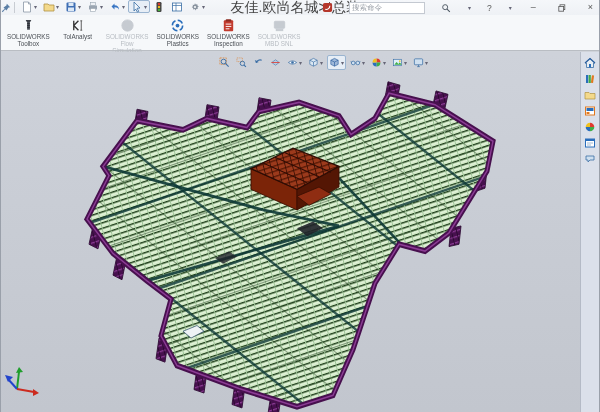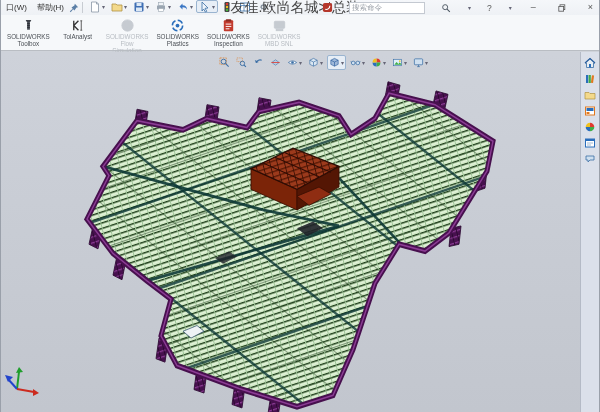--- a/index.html
+++ b/index.html
@@ -60,21 +60,20 @@
 
   
   #triad{position:absolute;left:2px;top:310px;z-index:3}
 </style>
 </head>
 <body>
 
 <div id="app">
 
   <div id="titlebar">
-    <span id="menu-root"><span class="menu-item">口(W)</span><span class="menu-item">帮助(H)</span></span>
     <span class="ic">
       <svg width="10" height="10" viewBox="0 0 12 12">
           <path d="M7 1l4 4-2 .5L6.5 9 5 7.5 2 11 1 10l3.5-3L3 5.5 6.5 3z" fill="#5b7fa6"></path>
         </svg>
     </span>
     <span class="tb-sep"></span>
     <span id="quick-toolbar"><span class="qbtn">
           <span class="ic">
             <svg width="12" height="12" viewBox="0 0 12 12">
               <path d="M2.5 1h5l2 2v8h-7z" fill="#fff" stroke="#8a97a6" stroke-width=".8"></path>

